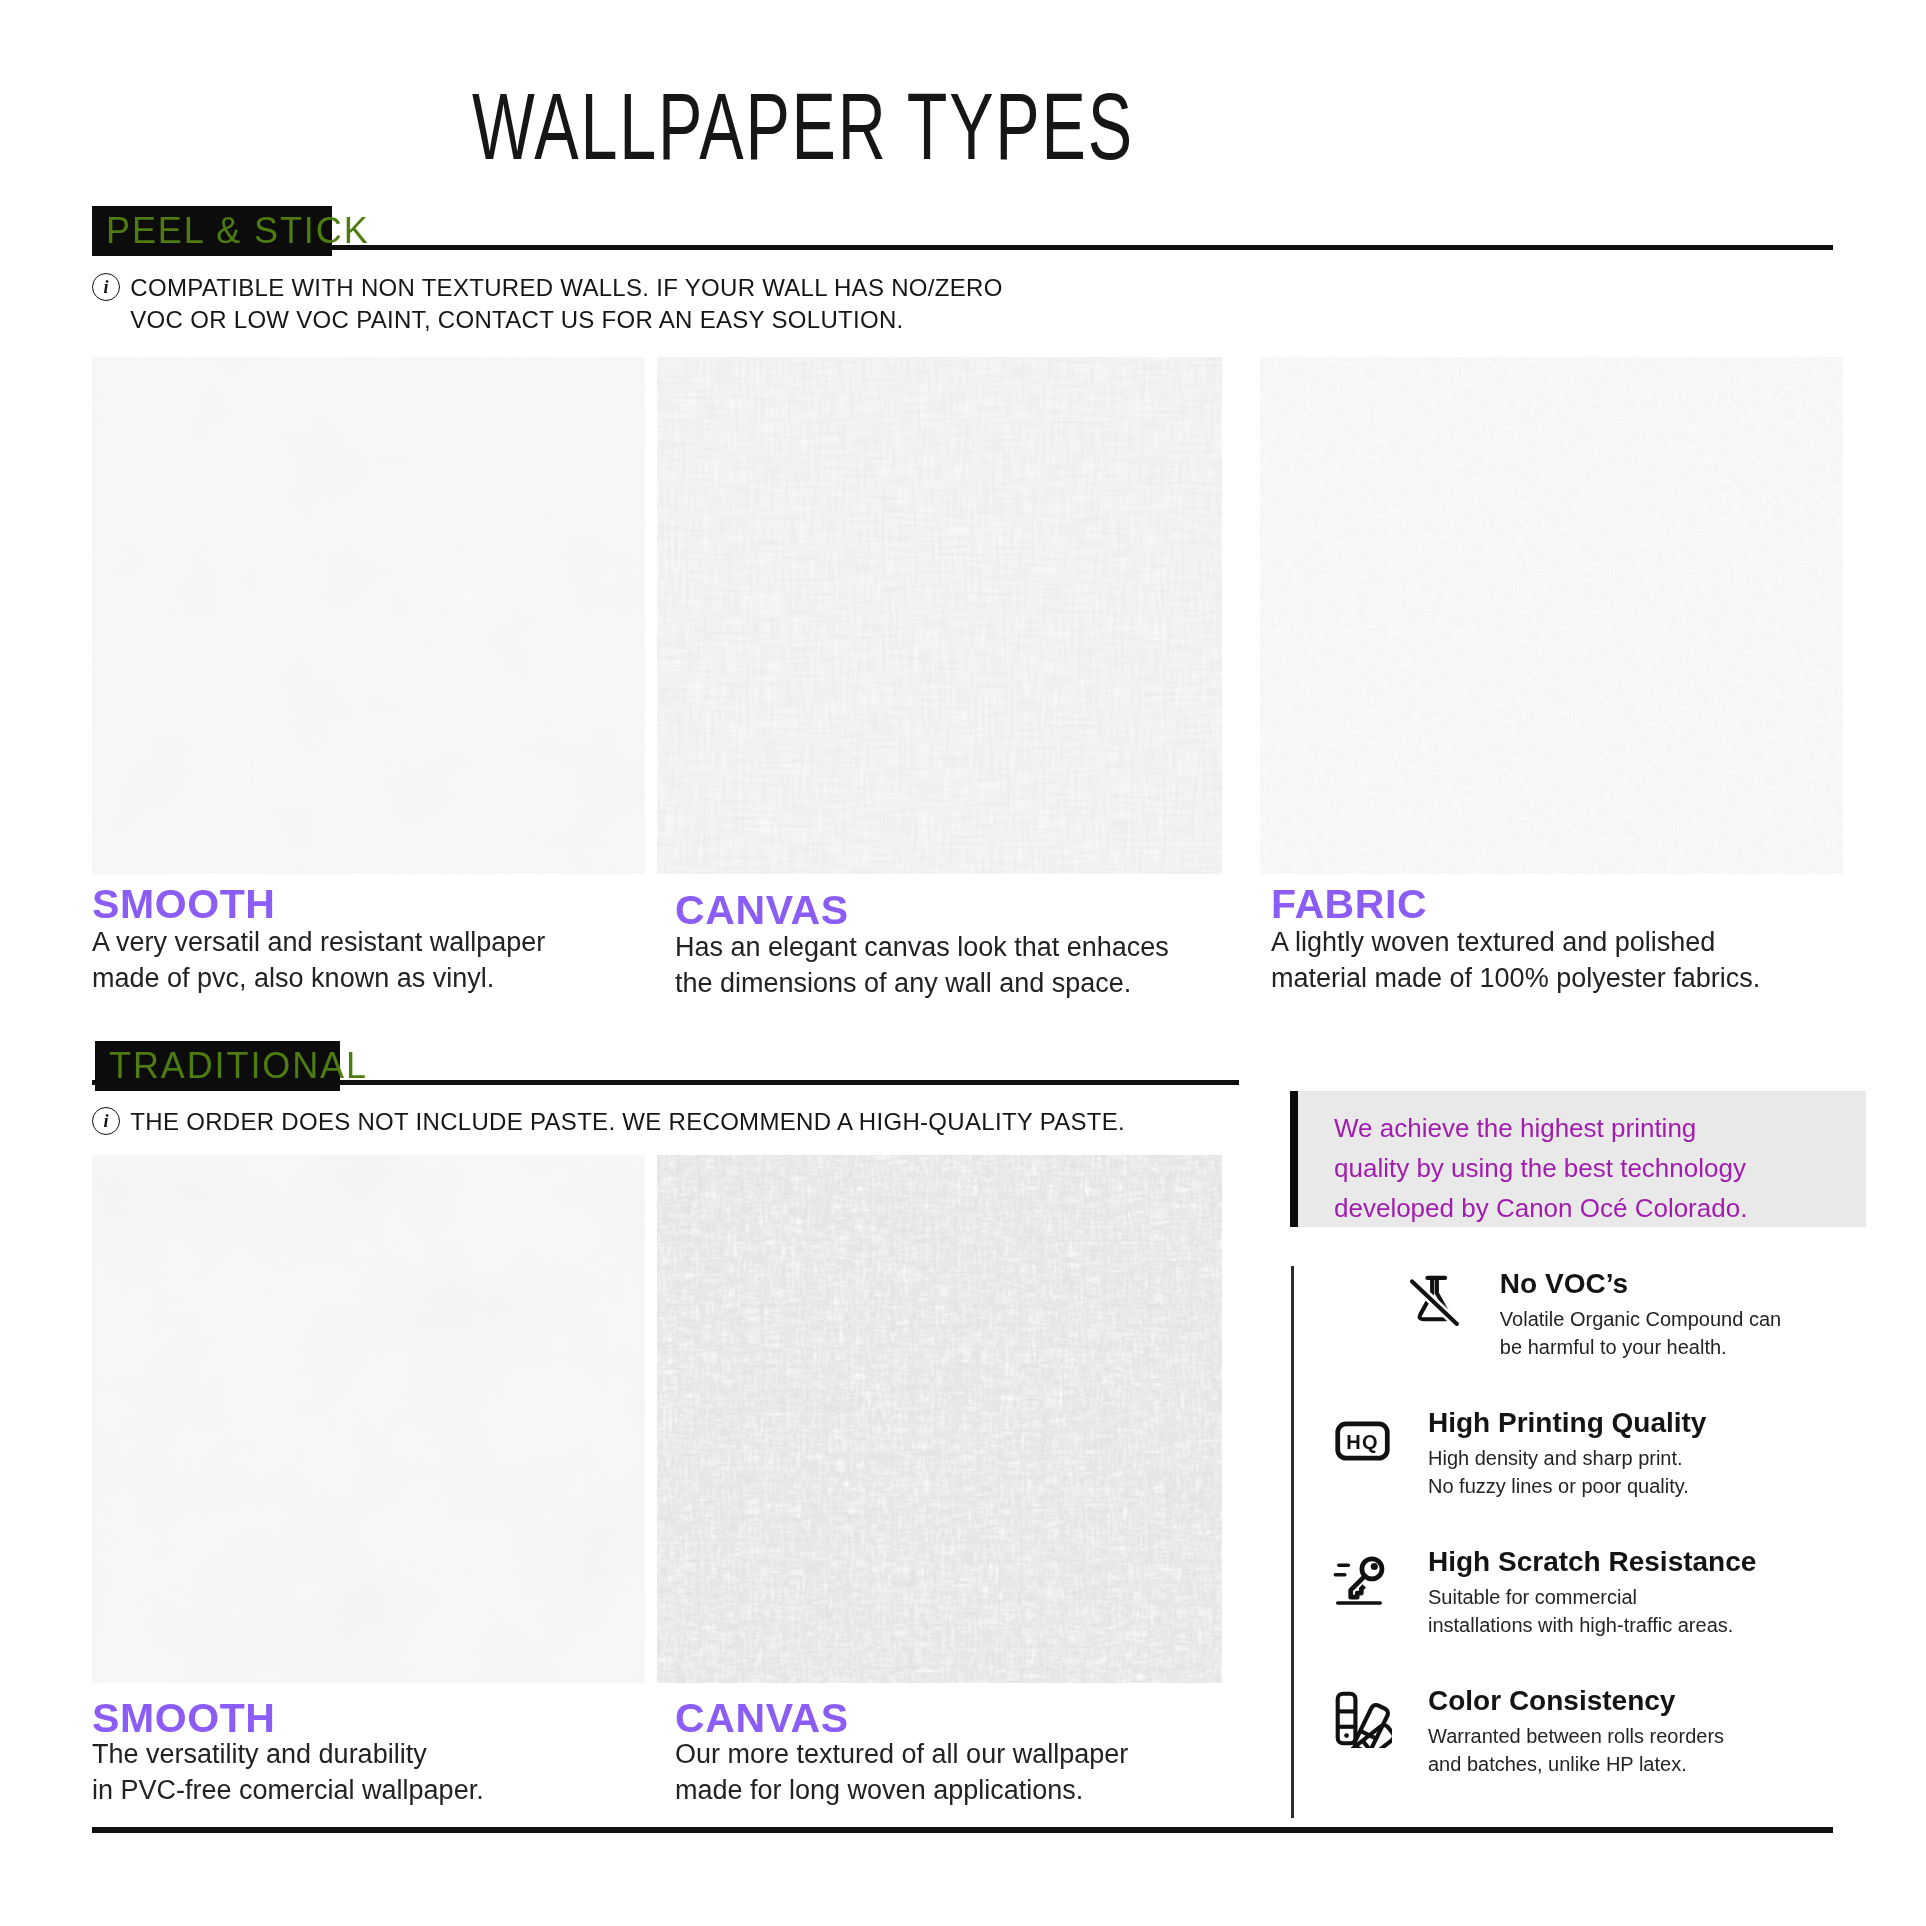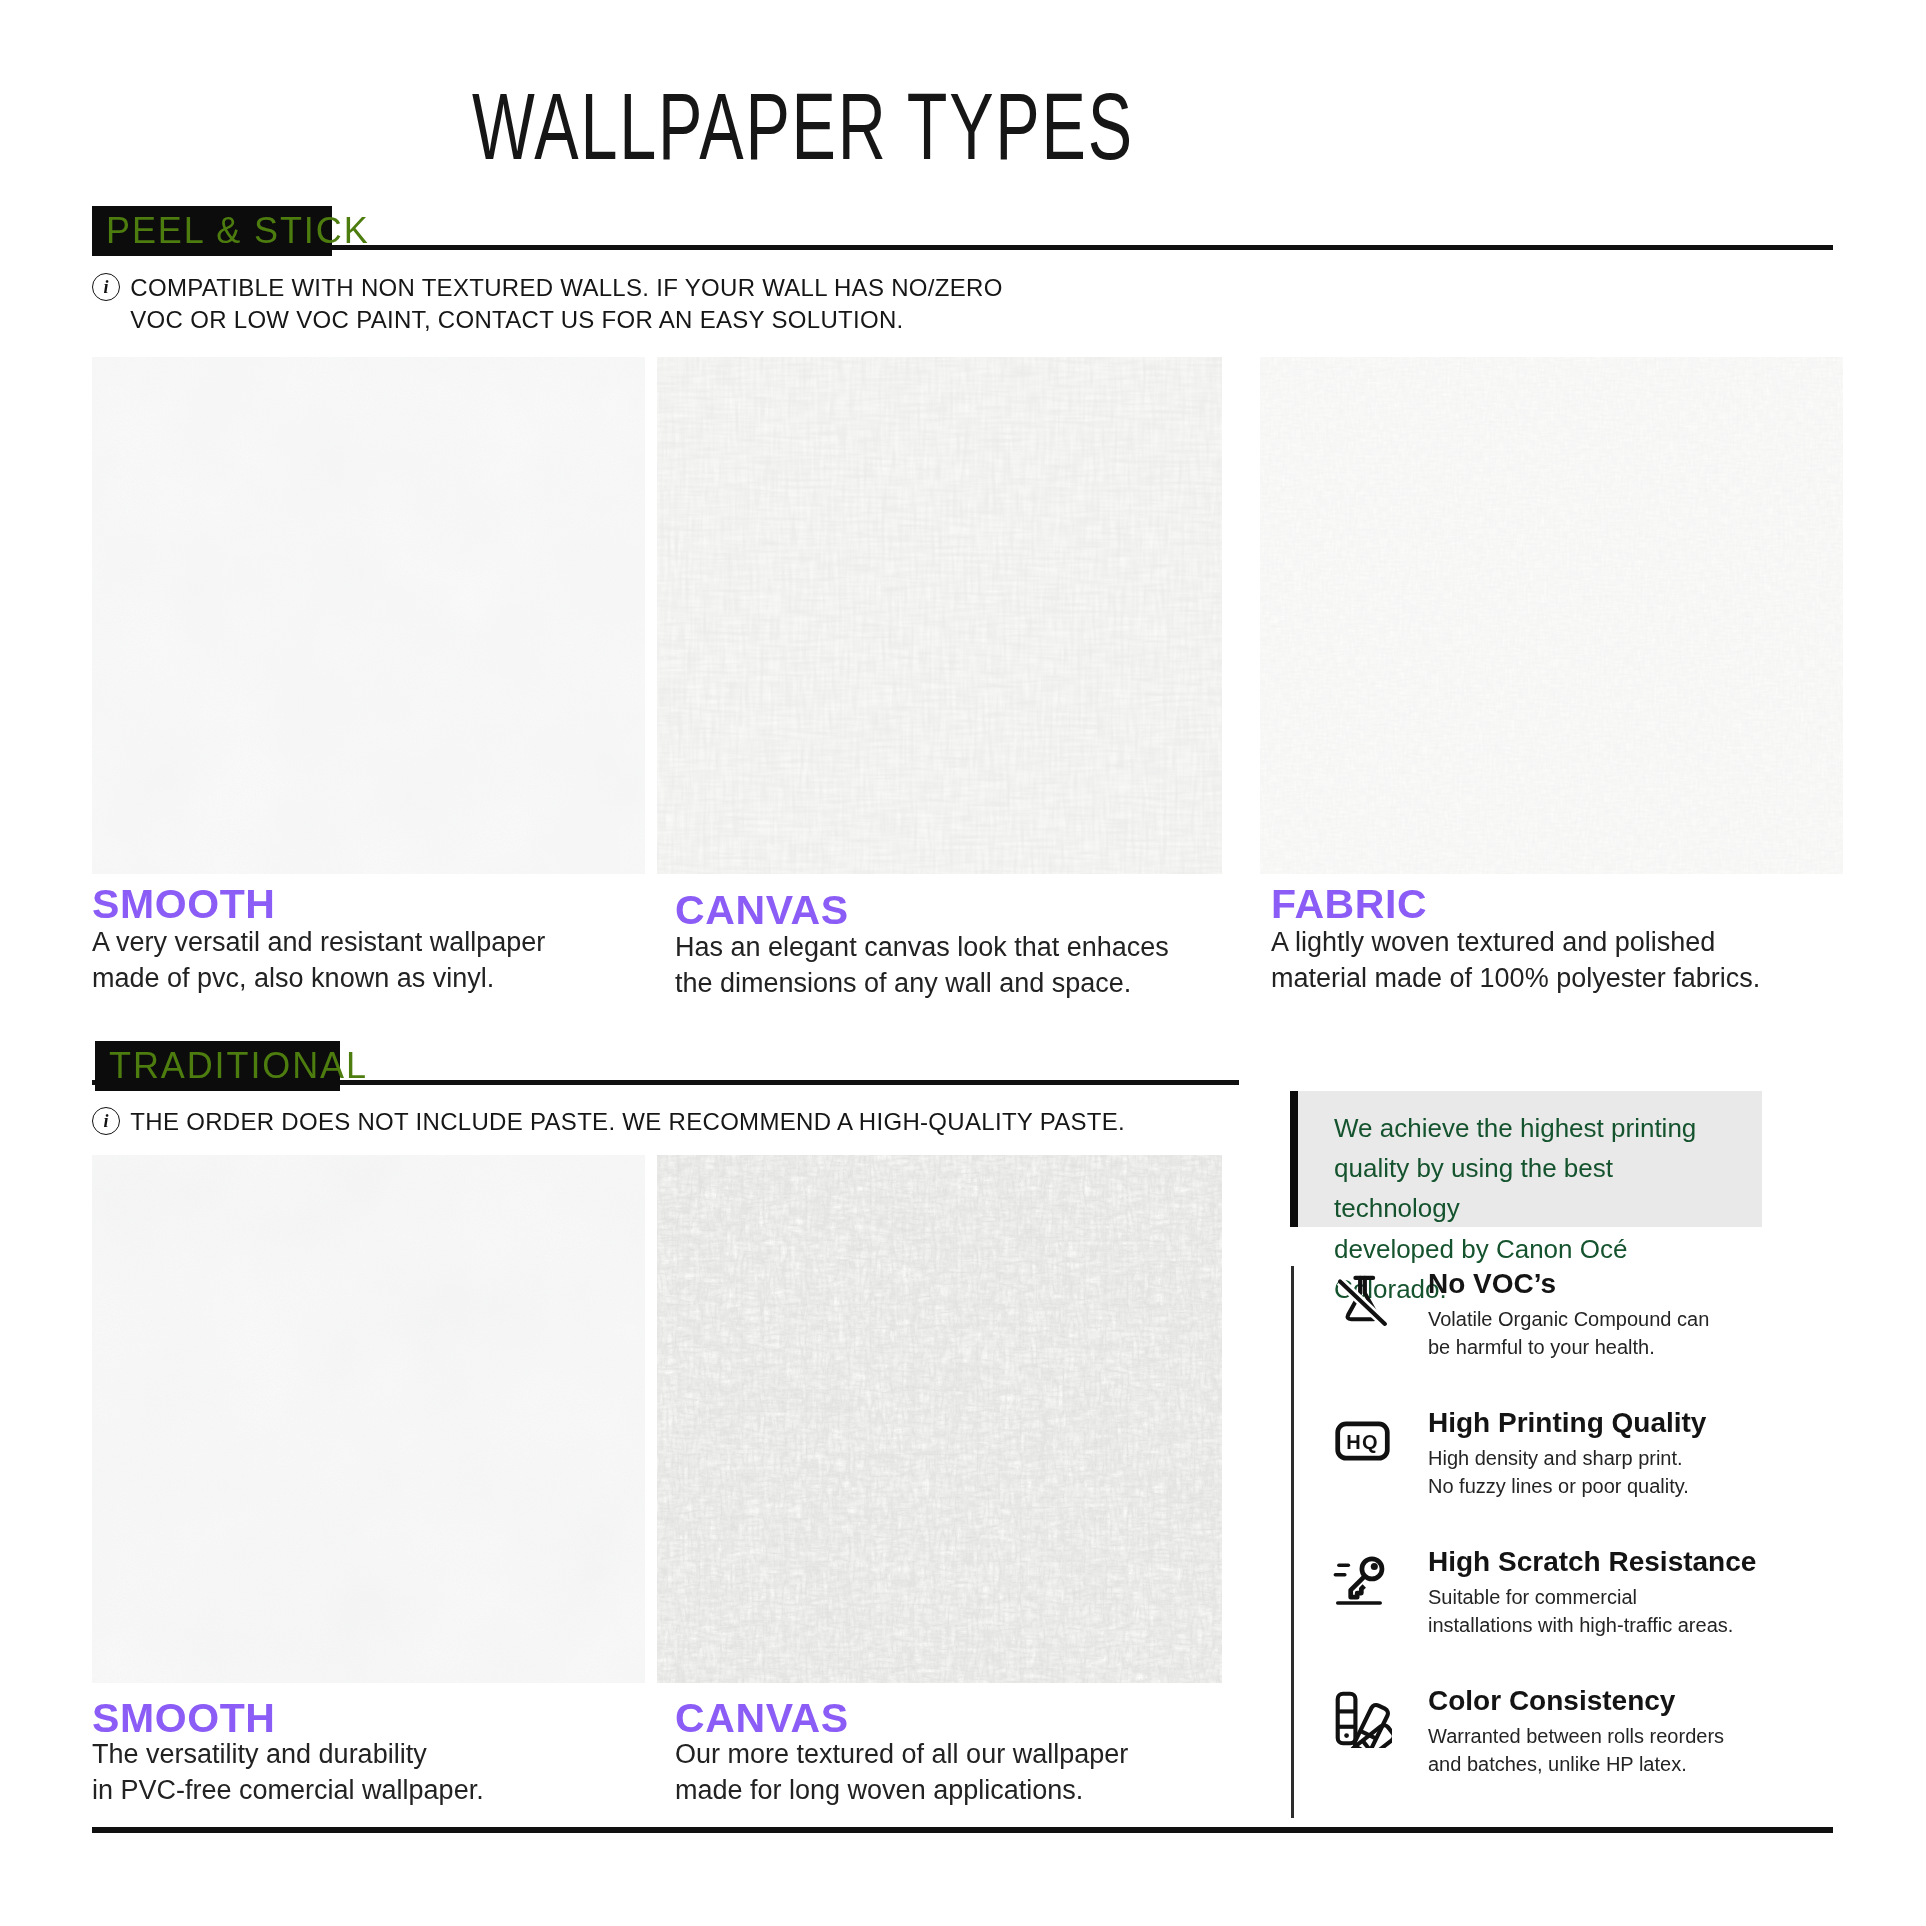--- a/index.html
+++ b/index.html
@@ -36,30 +36,30 @@
   }
   .note-lines{font-size:24px;letter-spacing:0.3px;line-height:1.34;color:#161616;}
   
   .tile{position:absolute;}
   .tile svg{display:block;width:100%;height:100%;}
   
   .type-h{position:absolute;font-size:41px;font-weight:700;letter-spacing:0.6px;color:#8b5cf6;margin:0;}
   .type-d{position:absolute;font-size:27px;line-height:1.33;color:#222222;}
   
   #aside-box{
-    position:absolute;left:1290px;top:1091px;width:472px;height:136px;
+    position:absolute;left:1290px;top:1091px;width:576px;height:136px;
     background:#e9e9e9;border-left:8.3px solid #0c0c0c;box-sizing:border-box;
-    padding:16.7px 23px 0 36px;font-size:26px;line-height:1.55;color:#14532d;
+    padding:16.7px 23px 0 36px;font-size:26px;line-height:1.55;color:#a21caf;
   }
   #vline{position:absolute;left:1291px;top:1266px;width:2.6px;height:552px;background:#2c2c2c;}
   .feature{position:absolute;left:1333px;width:520px;display:flex;gap:36px;}
   .feature .ic{width:59px;height:59px;flex:none;margin-top:3.9px;}
   .feature .ft{font-size:28px;font-weight:700;color:#141414;margin:0 0 6.4px 0;}
   .feature .fd{font-size:20px;line-height:1.36;color:#242424;}
-  #feature-1{top:1268px;}
+  #feature-1{top:1268px;justify-content:center;}
   #feature-2{top:1407px;}
   #feature-3{top:1546px;}
   #feature-4{top:1685px;}
 </style>
 </head>
 <body>
 
 <div id="canvas">
 
   <h1 class="page-title">WALLPAPER TYPES</h1>

